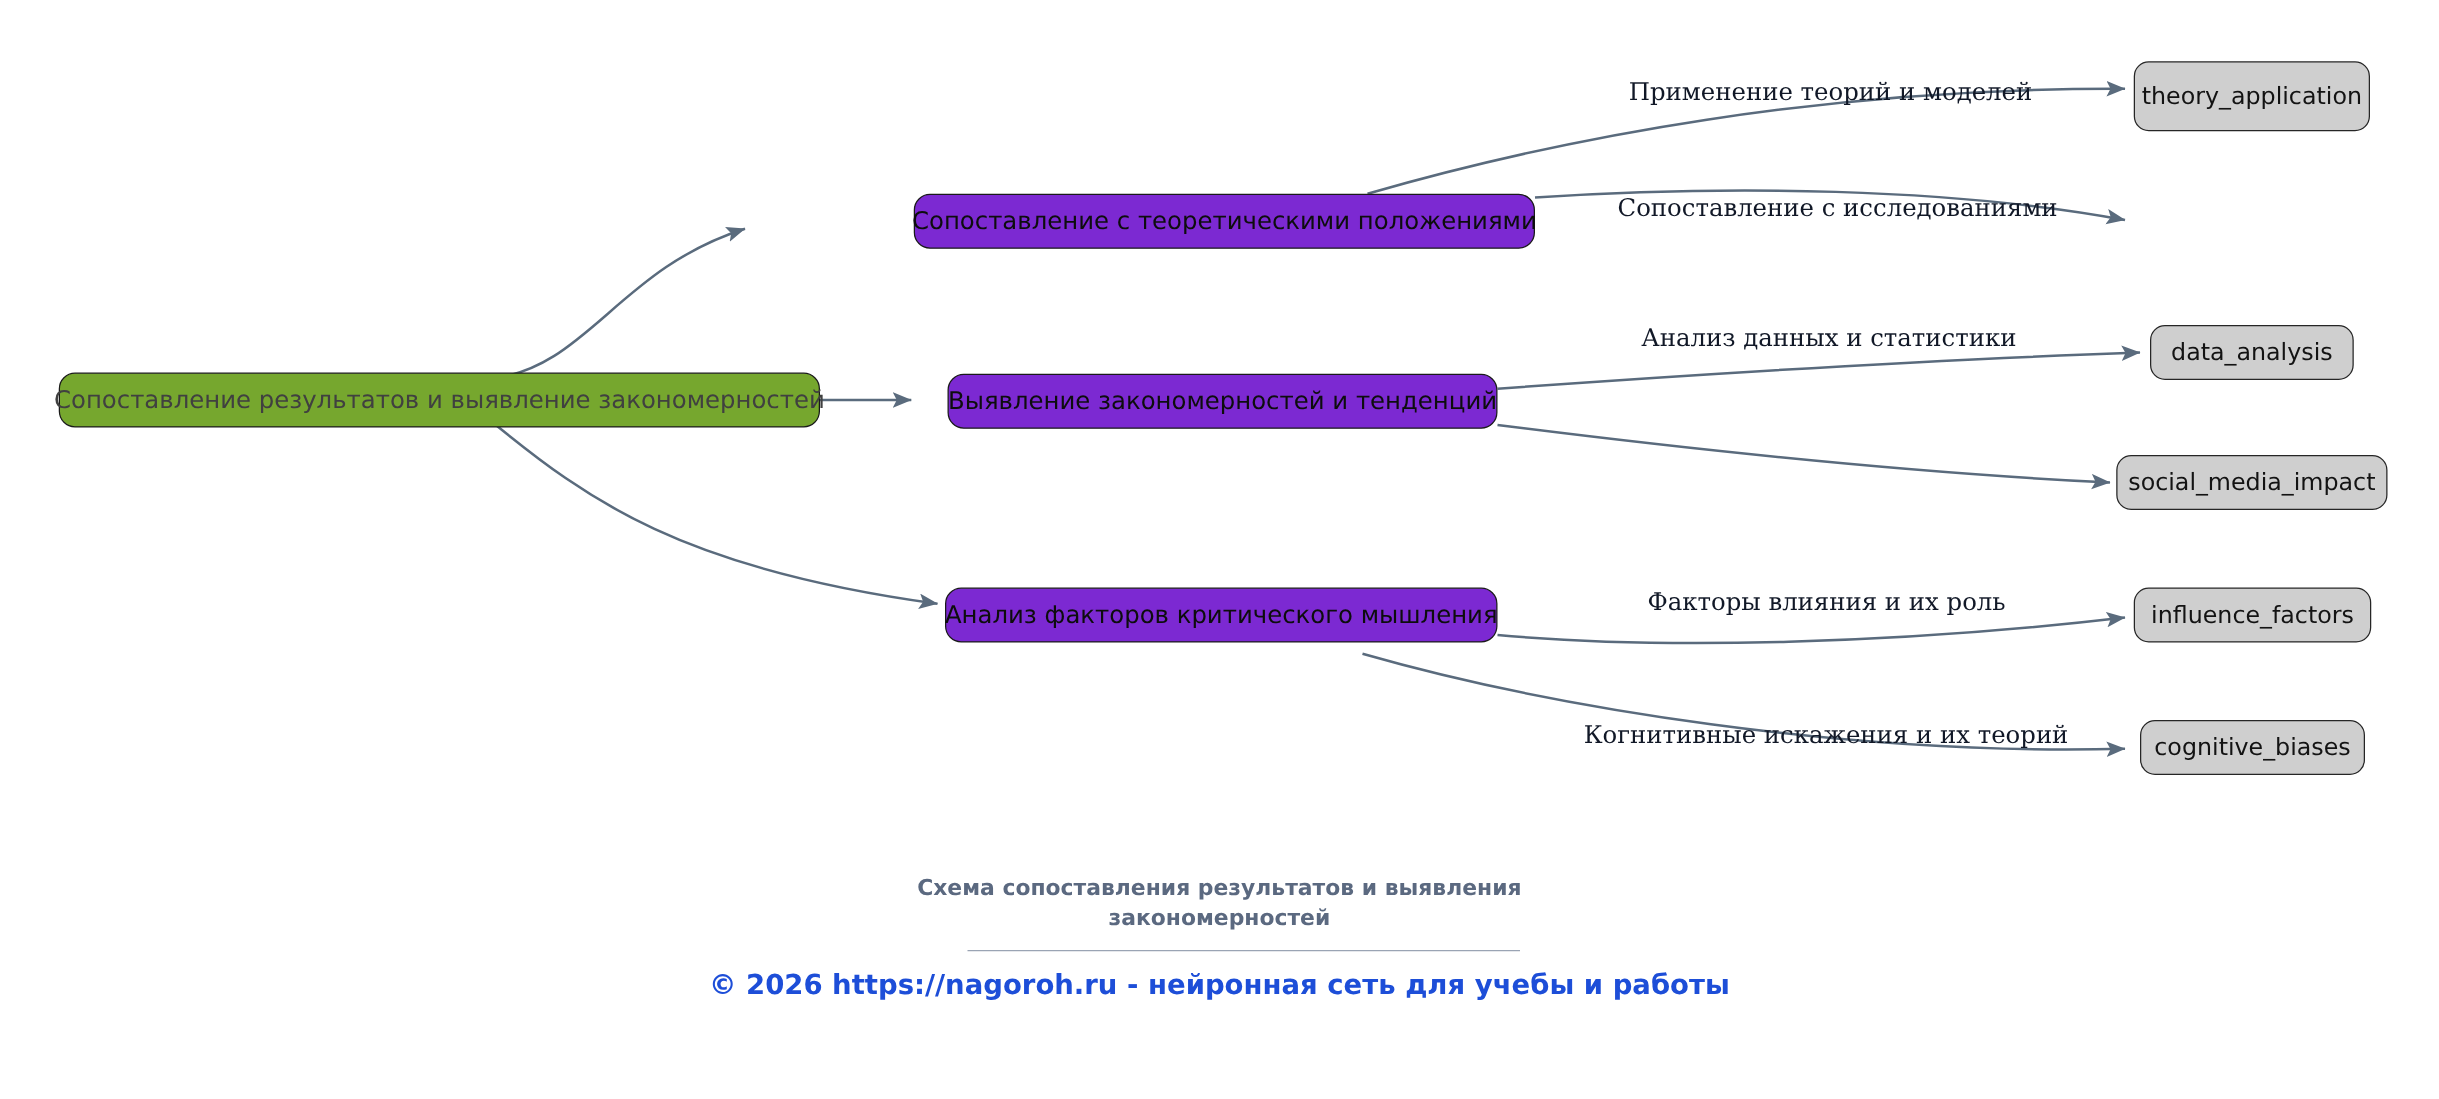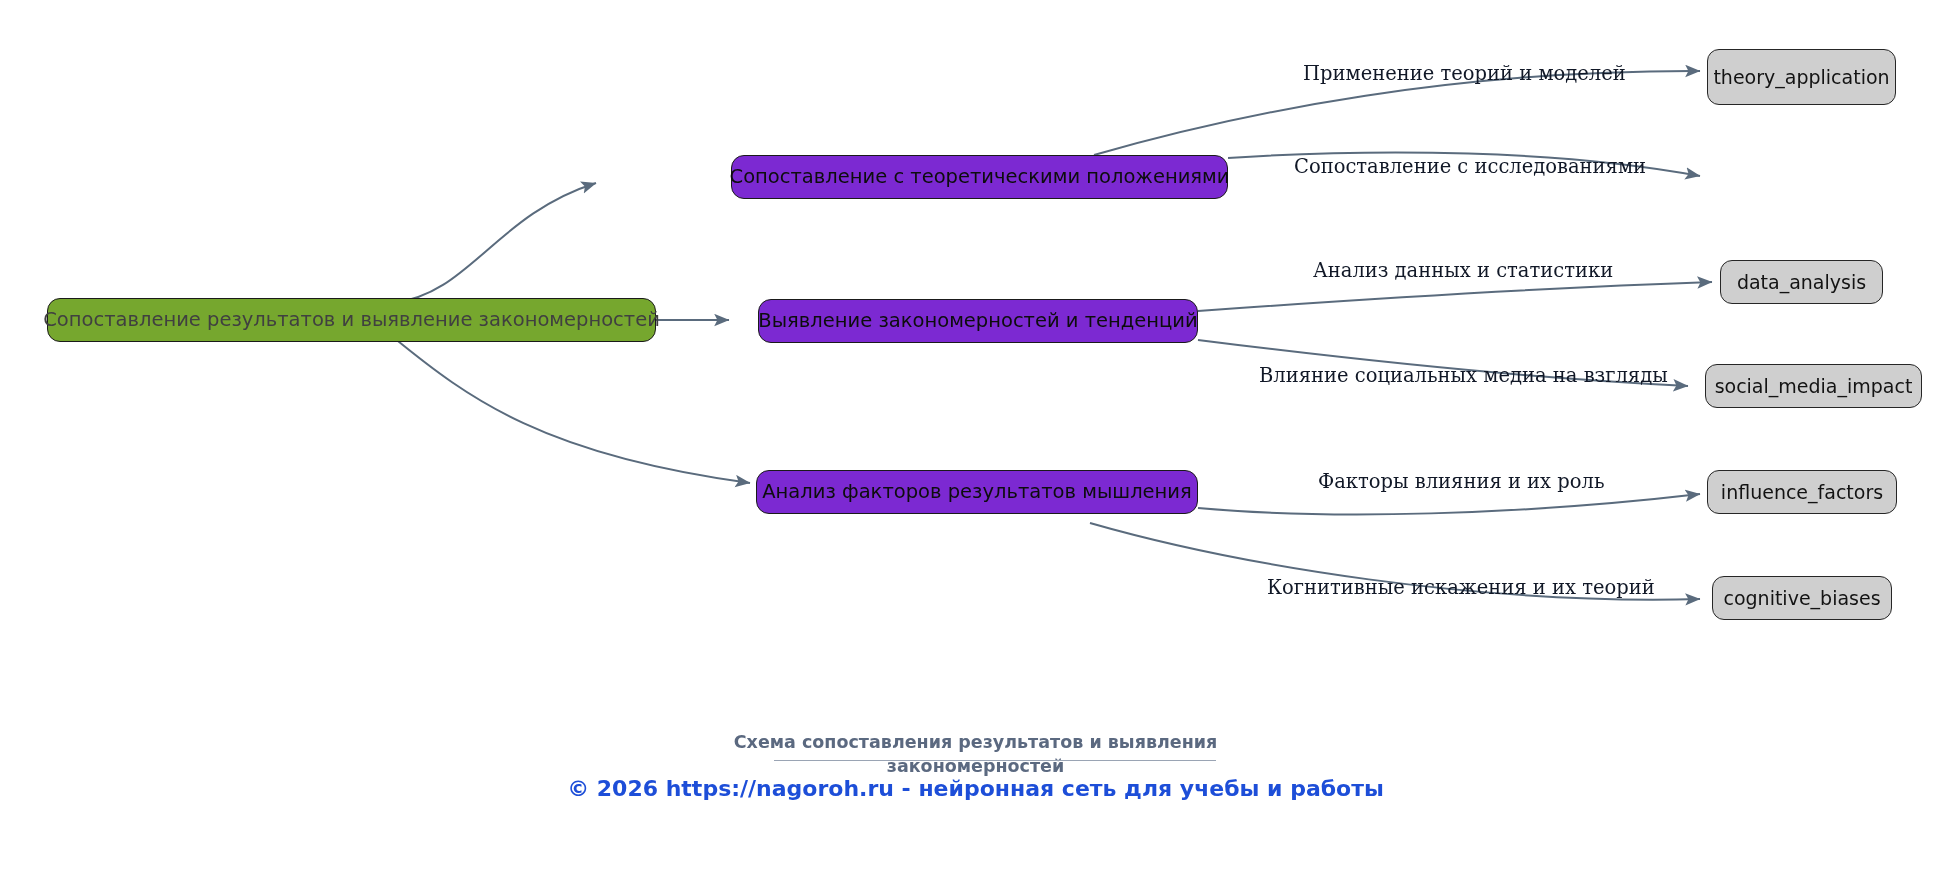--- a/index.html
+++ b/index.html
@@ -71,21 +71,20 @@
     width: 1951px;
     text-align: center;
     font-family: "DejaVu Sans", sans-serif;
   }
   .footer-title {
     top: 700px;
     font-size: 17.5px;
     font-weight: bold;
     color: #5b6980;
     line-height: 1.35;
-    margin-top: 31px;
   }
   .footer-rule {
     position: absolute;
     top: 760px;
     left: 774px;
     width: 442px;
     height: 1px;
     background: #9aa4b4;
   }
   .footer-copy {
@@ -121,40 +120,39 @@
     <path d="M 1198,508 C 1330,520 1520,515 1700,494" fill="none" stroke="#5a6b7d" stroke-width="2" marker-end="url(#arrow)"></path>
     <path d="M 1090,523 C 1240,566 1480,605 1700,599" fill="none" stroke="#5a6b7d" stroke-width="2" marker-end="url(#arrow)"></path>
   </svg>
 
   <div class="node node-root" style="left:47px; top:298px; width:609px; height:44px;">Сопоставление результатов и выявление закономерностей</div>
 
   <div class="node node-branch" style="left:731px; top:155px; width:497px; height:44px;">Сопоставление с теоретическими положениями</div>
 
   <div class="node node-branch" style="left:758px; top:299px; width:440px; height:44px;text-align:center;">Выявление закономерностей и тенденций</div>
 
-  <div class="node node-branch" style="left:756px; top:470px; width:442px; height:44px;">Анализ факторов результатов мышления</div>
+  <div class="node node-branch" style="left:756px; top:470px; width:442px; height:44px;">Анализ факторов критического мышления</div>
 
   <div class="node node-leaf" style="left:1707px; top:49px; width:189px; height:56px;">theory_application</div>
 
 
   <div class="node node-leaf" style="left:1720px; top:260px; width:163px; height:44px;">data_analysis</div>
 
-  <div class="node node-leaf" style="left:1693px; top:364px; width:217px; height:44px;margin-left:12px;">social_media_impact</div>
+  <div class="node node-leaf" style="left:1693px; top:364px; width:217px; height:44px;">social_media_impact</div>
 
   <div class="node node-leaf" style="left:1707px; top:470px; width:190px; height:44px;">influence_factors</div>
 
   <div class="node node-leaf" style="left:1712px; top:576px; width:180px; height:44px;">cognitive_biases</div>
 
   <div class="edge-label" style="left:1303px; top:64px;">Применение теорий и моделей</div>
 
   <div class="edge-label" style="left:1294px; top:157px;">Сопоставление с исследованиями</div>
 
   <div class="edge-label" style="left:1313px; top:261px;">Анализ данных и статистики</div>
 
-  <div class="edge-label" style="left:1259px; top:366px;">Влияние социальных медиа на взгляды</div>
 
   <div class="edge-label" style="left:1318px; top:472px;">Факторы влияния и их роль</div>
 
   <div class="edge-label" style="left:1267px; top:578px;">Когнитивные искажения и их теорий</div>
 
   <div class="footer footer-title">
     <span>Схема сопоставления результатов и выявления</span>
     <span>закономерностей</span>
   </div>
   <div class="footer-rule"></div>

